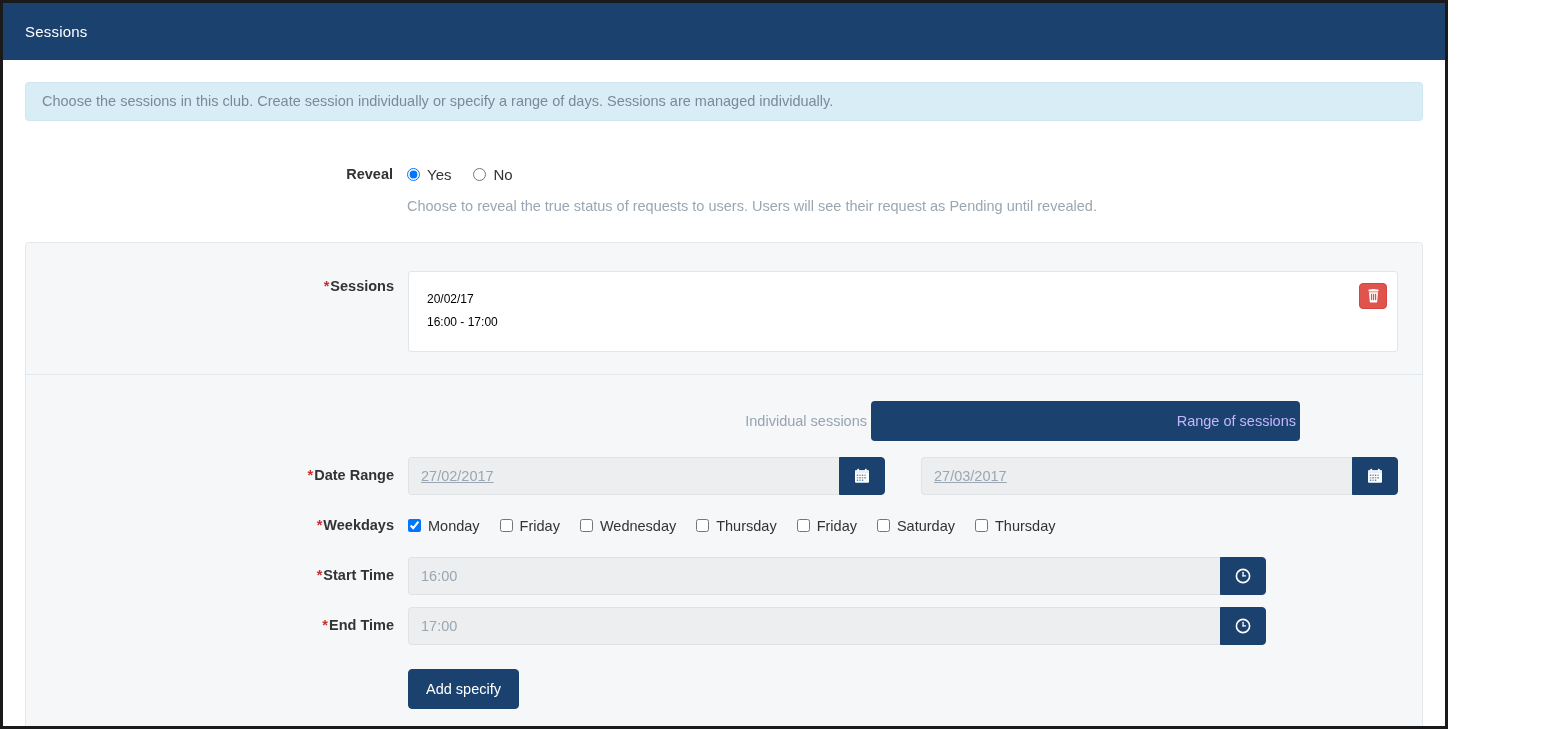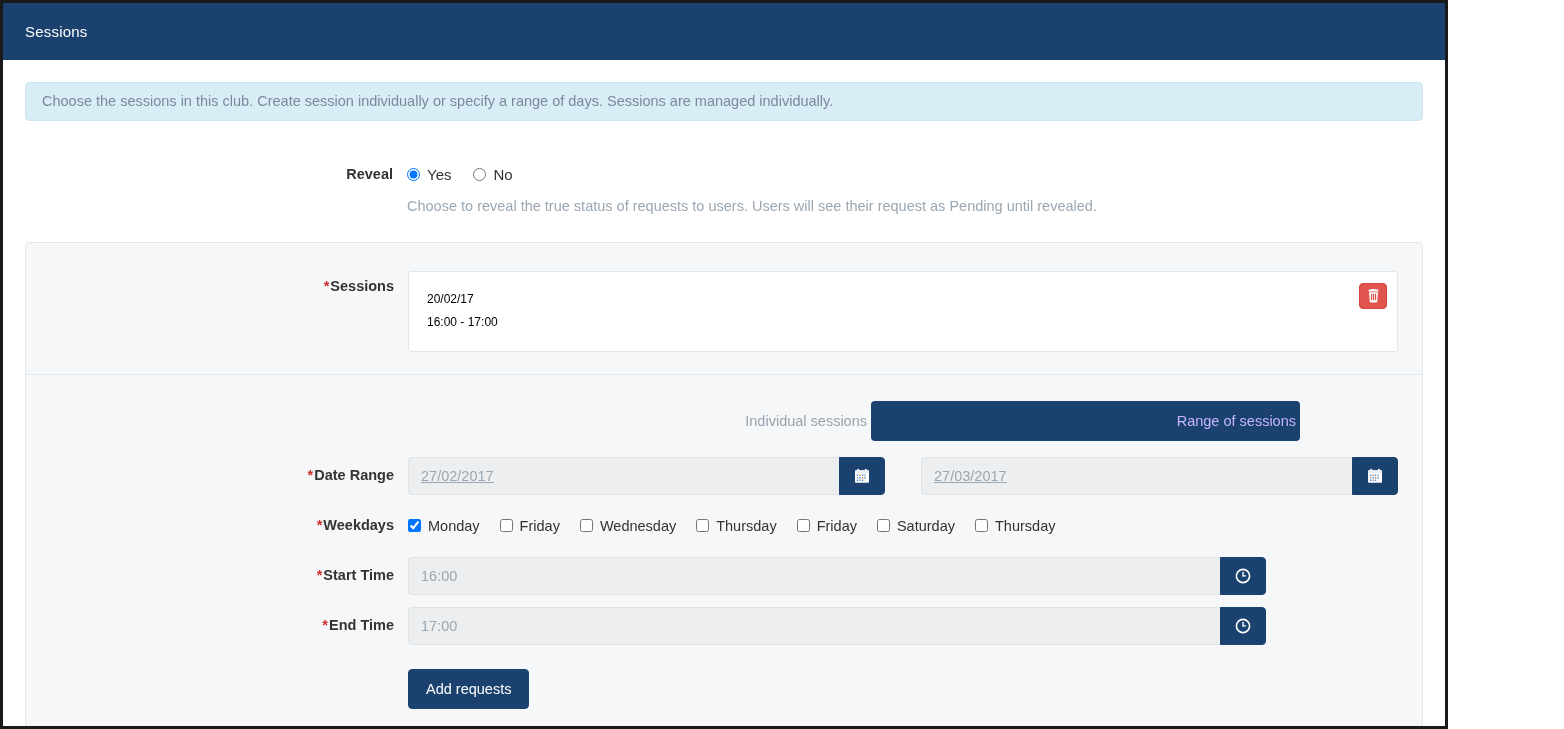--- a/index.html
+++ b/index.html
@@ -437,20 +437,20 @@
                   <rect x="7.4" y="7.3" width="3.7" height="1.3" rx="0.5" fill="#ffffff"></rect>
                 </svg>
               </div>
             </div>
           </div>
         </div>
 
         <div class="field-row add-row">
           <div class="col-label"></div>
           <div class="col-field">
-            <button class="btn-primary">Add requests</button>
+            <button class="btn-primary">Add specify</button>
           </div>
         </div>
 
       </div>
     </div>
   </div>
 </div>
 
 </body></html>

